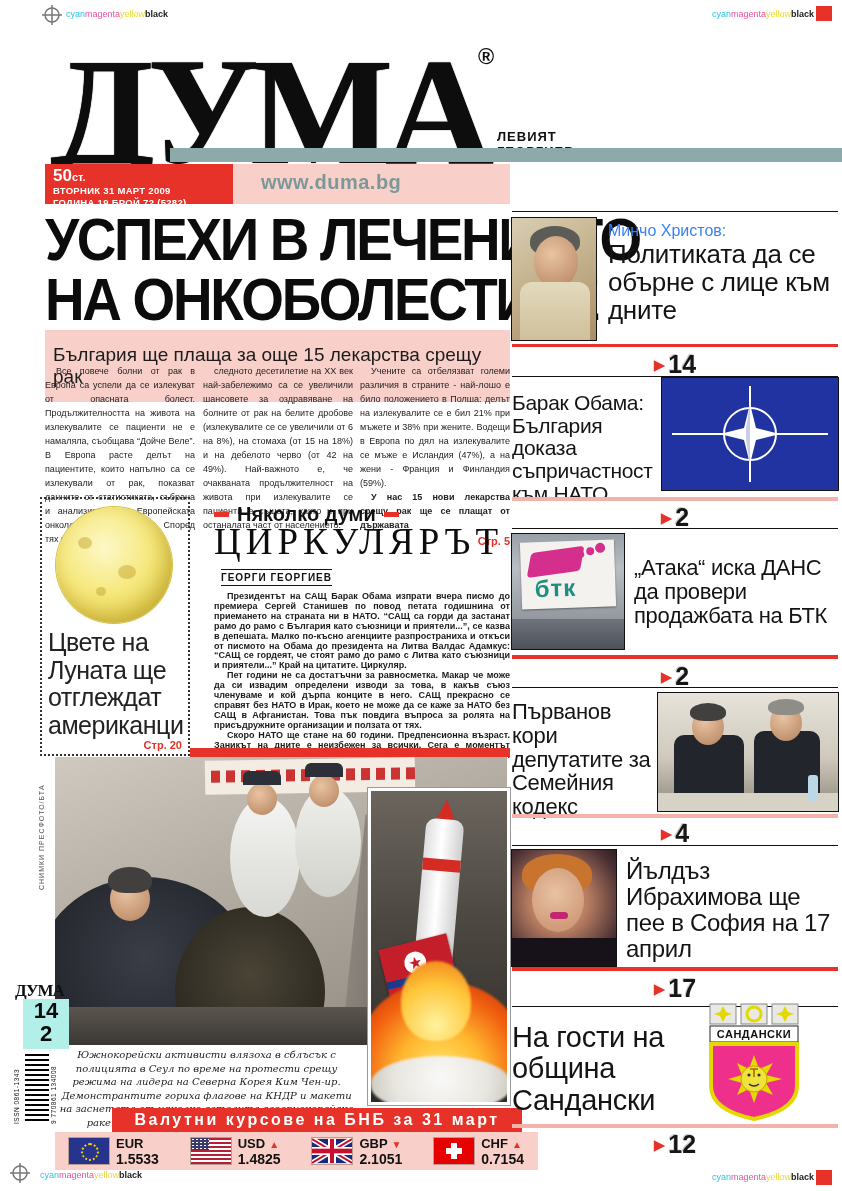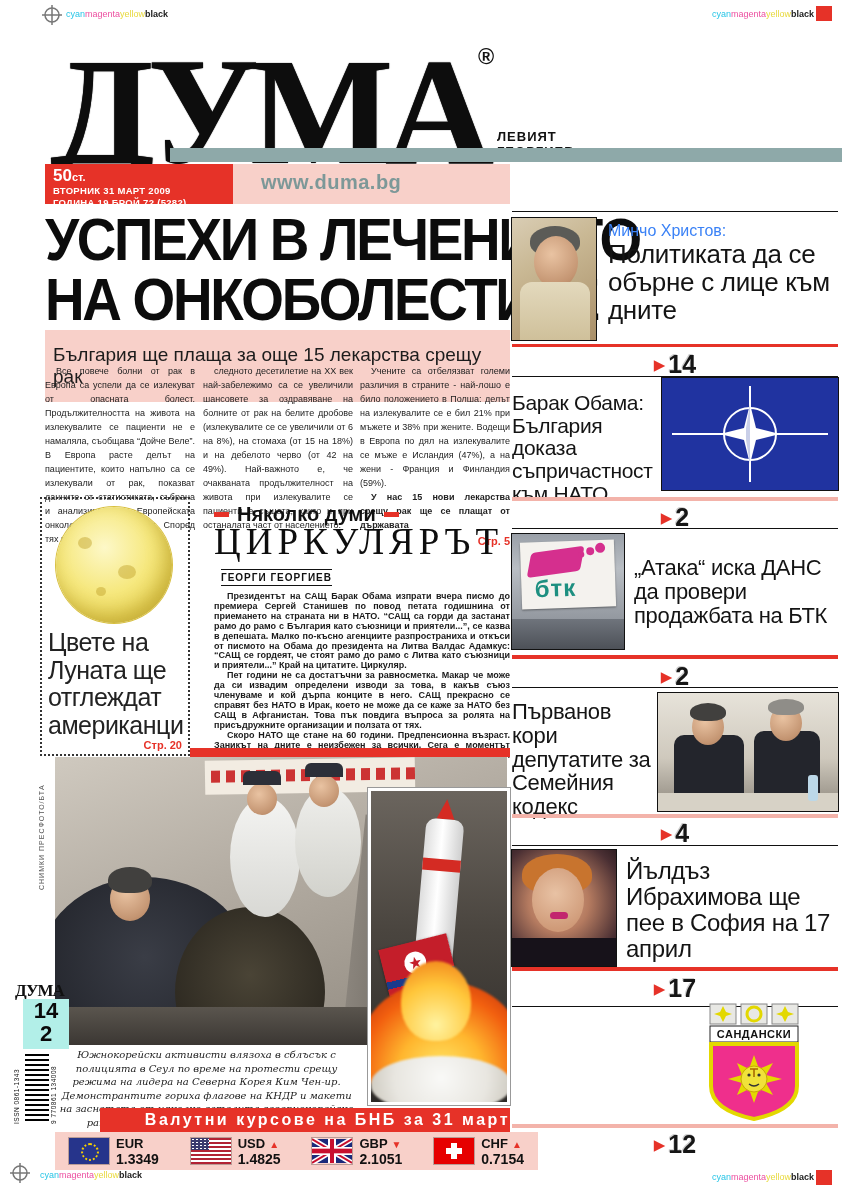--- a/index.html
+++ b/index.html
@@ -249,29 +249,29 @@
 
   <div class="abs mini-brand" style="left:15px;top:981px;">ДУМА</div>
   <div class="abs cyanbox" style="left:23px;top:999px;width:46px;height:50px;">
     <div>14</div>
     <div>2</div>
   </div>
   <div class="abs barcode-num" style="left:13px;top:1054px;height:70px;">ISSN 0861-1343</div>
   <div class="abs barcode" style="left:25px;top:1054px;width:24px;height:70px;"></div>
   <div class="abs barcode-num" style="left:50px;top:1054px;height:70px;">9 770861 134008</div>
 
-  <div class="abs cur-header" style="left:100px;top:1108px;width:410px;height:32px;text-align:right;">Валутни курсове на БНБ за 31 март</div>
+  <div class="abs cur-header" style="left:112px;top:1108px;width:410px;height:32px;">Валутни курсове на БНБ за 31 март</div>
   <div class="abs cur-bar" style="left:55px;top:1132px;width:455px;height:38px;">
     <div class="cur-cell">
       <div class="flag flag-eu">
           <div class="eu-ring"></div>
         </div>
       <div>
         <div class="cur-code"><span>EUR</span><span class="trend"></span></div>
-        <div class="cur-val">1.3349</div>
+        <div class="cur-val">1.5533</div>
       </div>
     </div>
     <div class="cur-cell">
       <div class="flag flag-us">
           <div class="us-canton"></div>
         </div>
       <div>
         <div class="cur-code"><span>USD</span><span class="trend">▲</span></div>
         <div class="cur-val">1.4825</div>
       </div>
@@ -382,20 +382,21 @@
     <div class="abs" style="left:0;bottom:0;width:100%;height:28px;background:#17121a;"></div>
   </div>
   <div class="abs sb-title" style="left:626px;top:858px;width:214px;font-size:24px;">Йълдъз Ибрахимова ще пее в София на 17 април</div>
   <div class="abs rule-red" style="left:512px;top:967px;width:326px;height:4px;"></div>
   <div class="abs pagenum-row" style="left:512px;top:974px;width:326px;">
     <span class="pagenum-arrow">▶</span>
     <span class="pagenum">17</span>
   </div>
   <div class="abs sep" style="left:512px;top:1006px;width:326px;"></div>
 
+  <div class="abs sb-title" style="left:512px;top:1022px;width:190px;font-size:29px;">На гости на община Сандански</div>
   <div class="abs" style="left:706px;top:1003px;width:96px;height:120px;">
     <svg class="abs" style="left:0;top:0;" width="96" height="120" viewBox="0 0 96 120">
       <rect x="4" y="1" width="26" height="20" fill="#e8e8e4" stroke="#888"></rect>
       <rect x="35" y="1" width="26" height="20" fill="#e8e8e4" stroke="#888"></rect>
       <rect x="66" y="1" width="26" height="20" fill="#e8e8e4" stroke="#888"></rect>
       <polygon points="17,3 20,9 26,11 20,13 17,19 14,13 8,11 14,9" fill="#e3d800"></polygon>
       <circle cx="48" cy="11" r="7" fill="none" stroke="#e3d800" stroke-width="3"></circle>
       <polygon points="79,3 82,9 88,11 82,13 79,19 76,13 70,11 76,9" fill="#e3d800"></polygon>
       <rect x="4" y="23" width="88" height="16" fill="#fff" stroke="#222"></rect>
       <path d="M5,41 h86 v42 q0,24 -43,33 q-43,-9 -43,-33 z" fill="#ef2f8c" stroke="#e3d800" stroke-width="4"></path>

